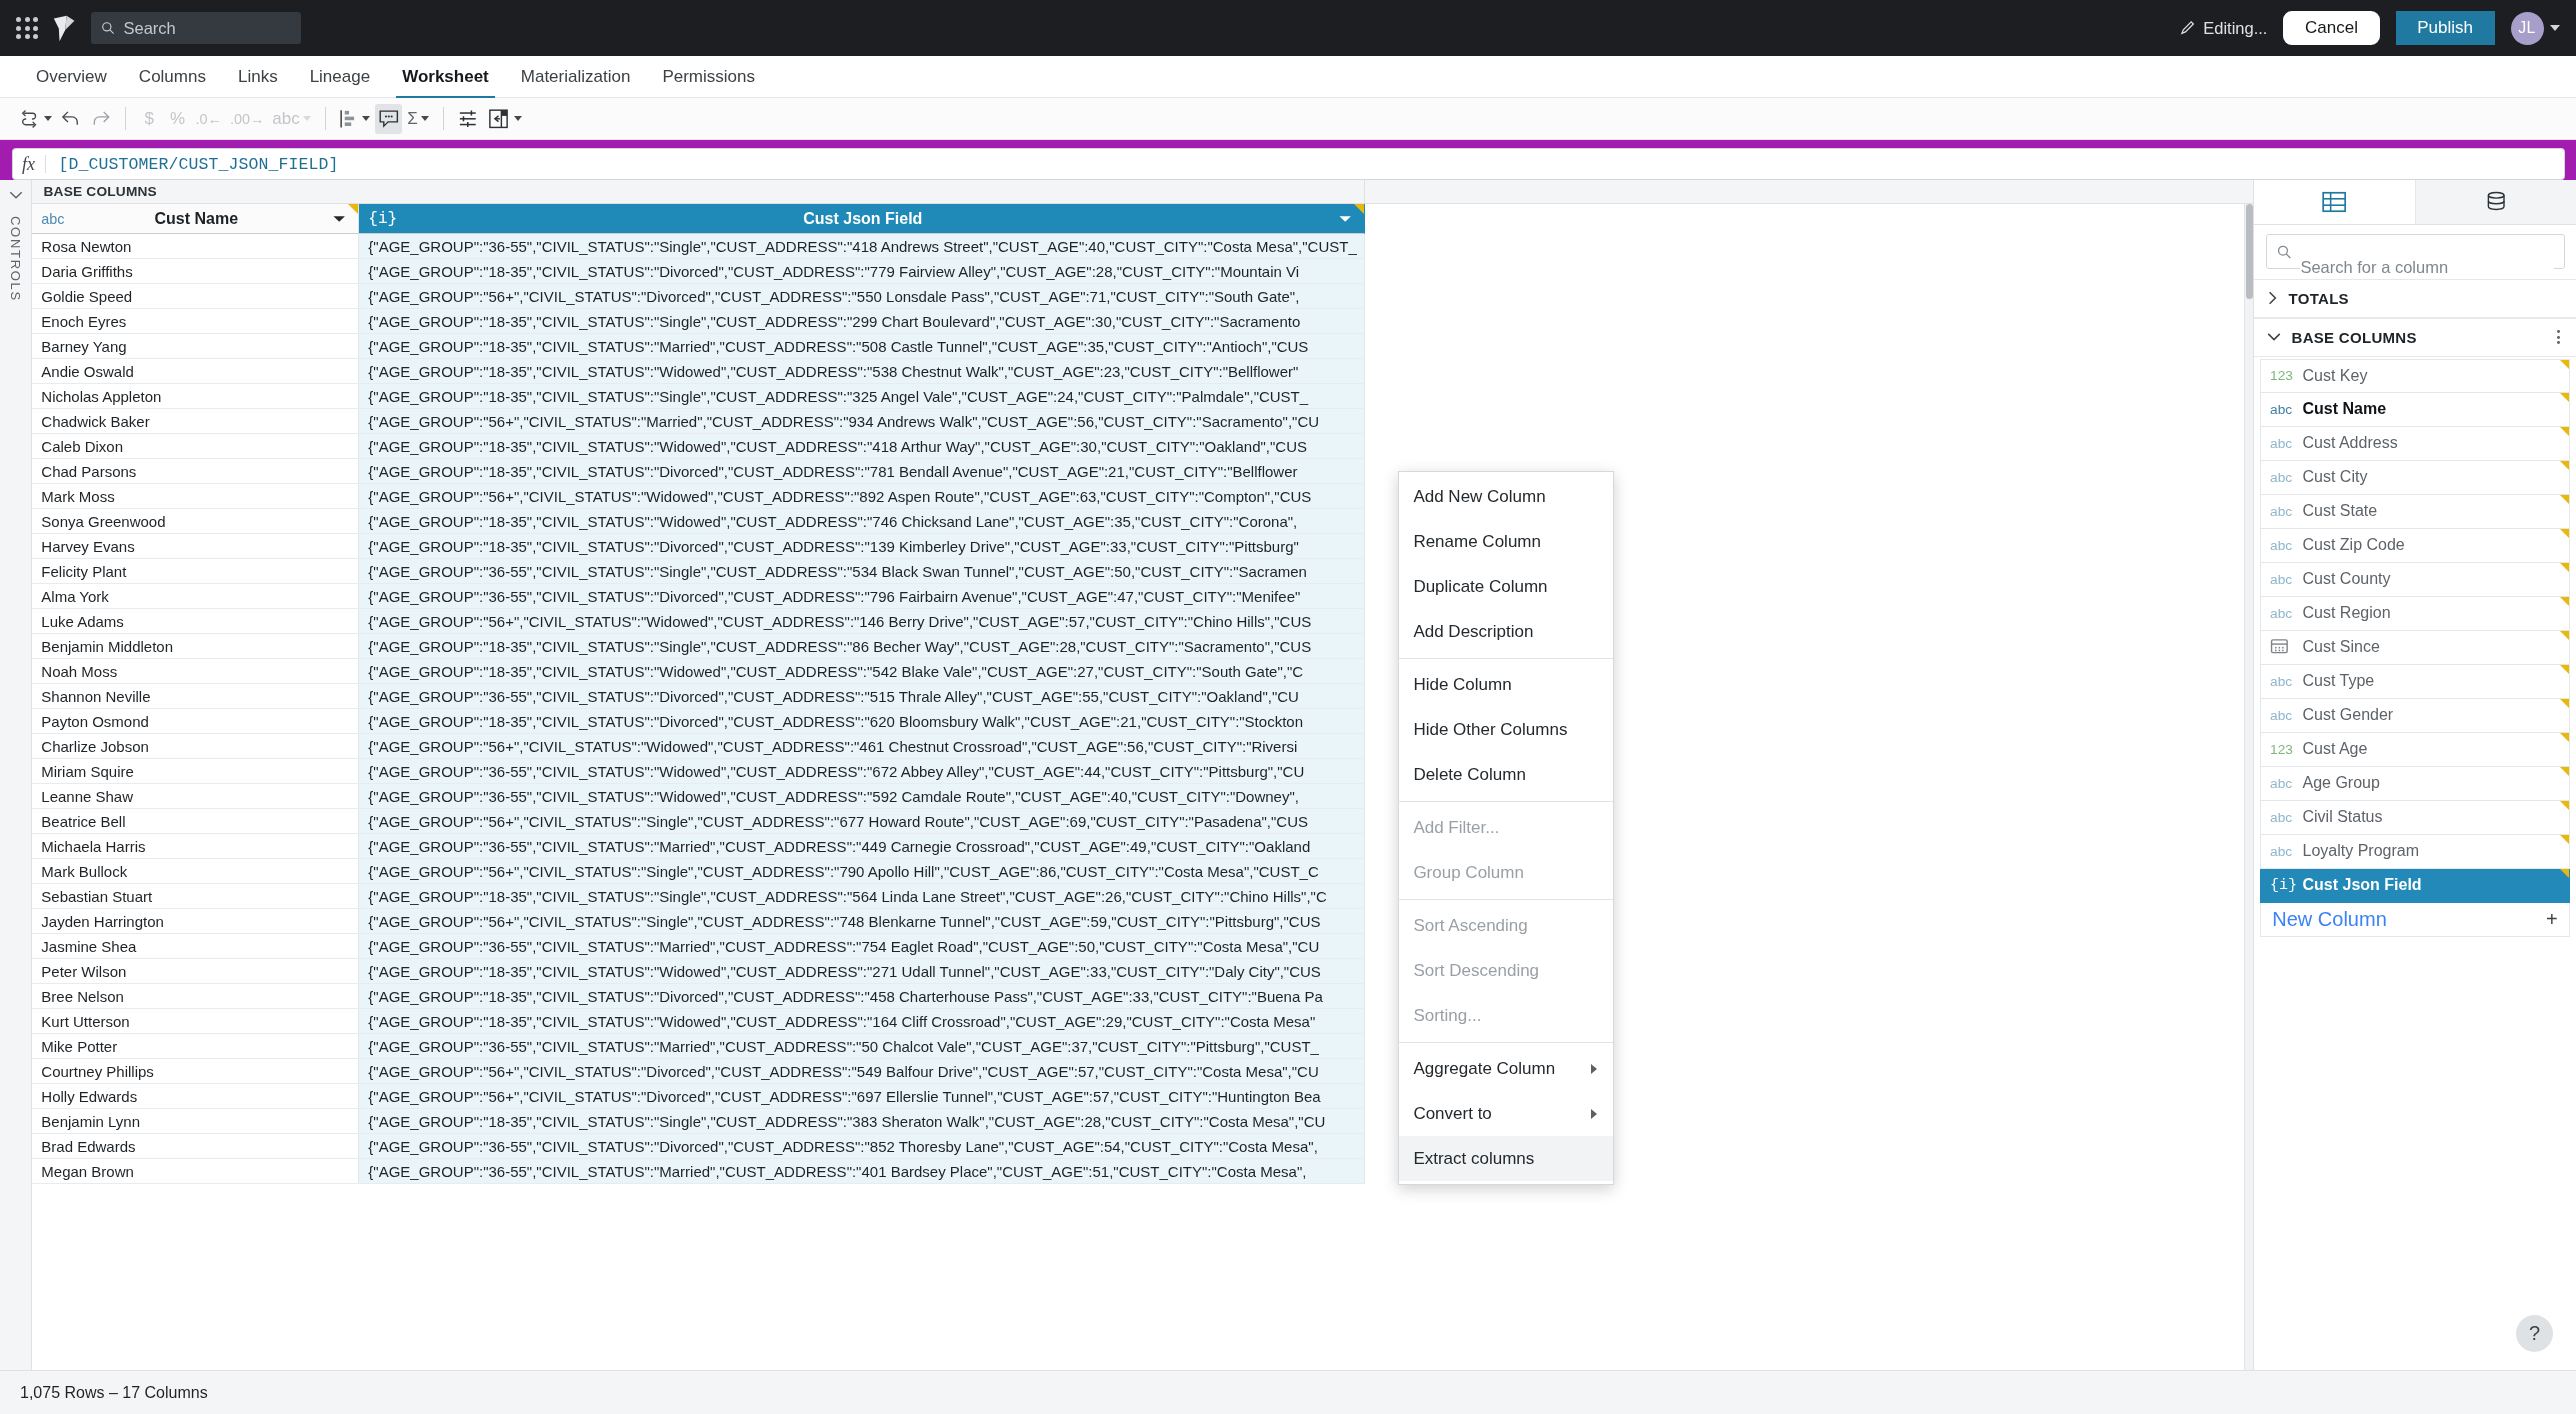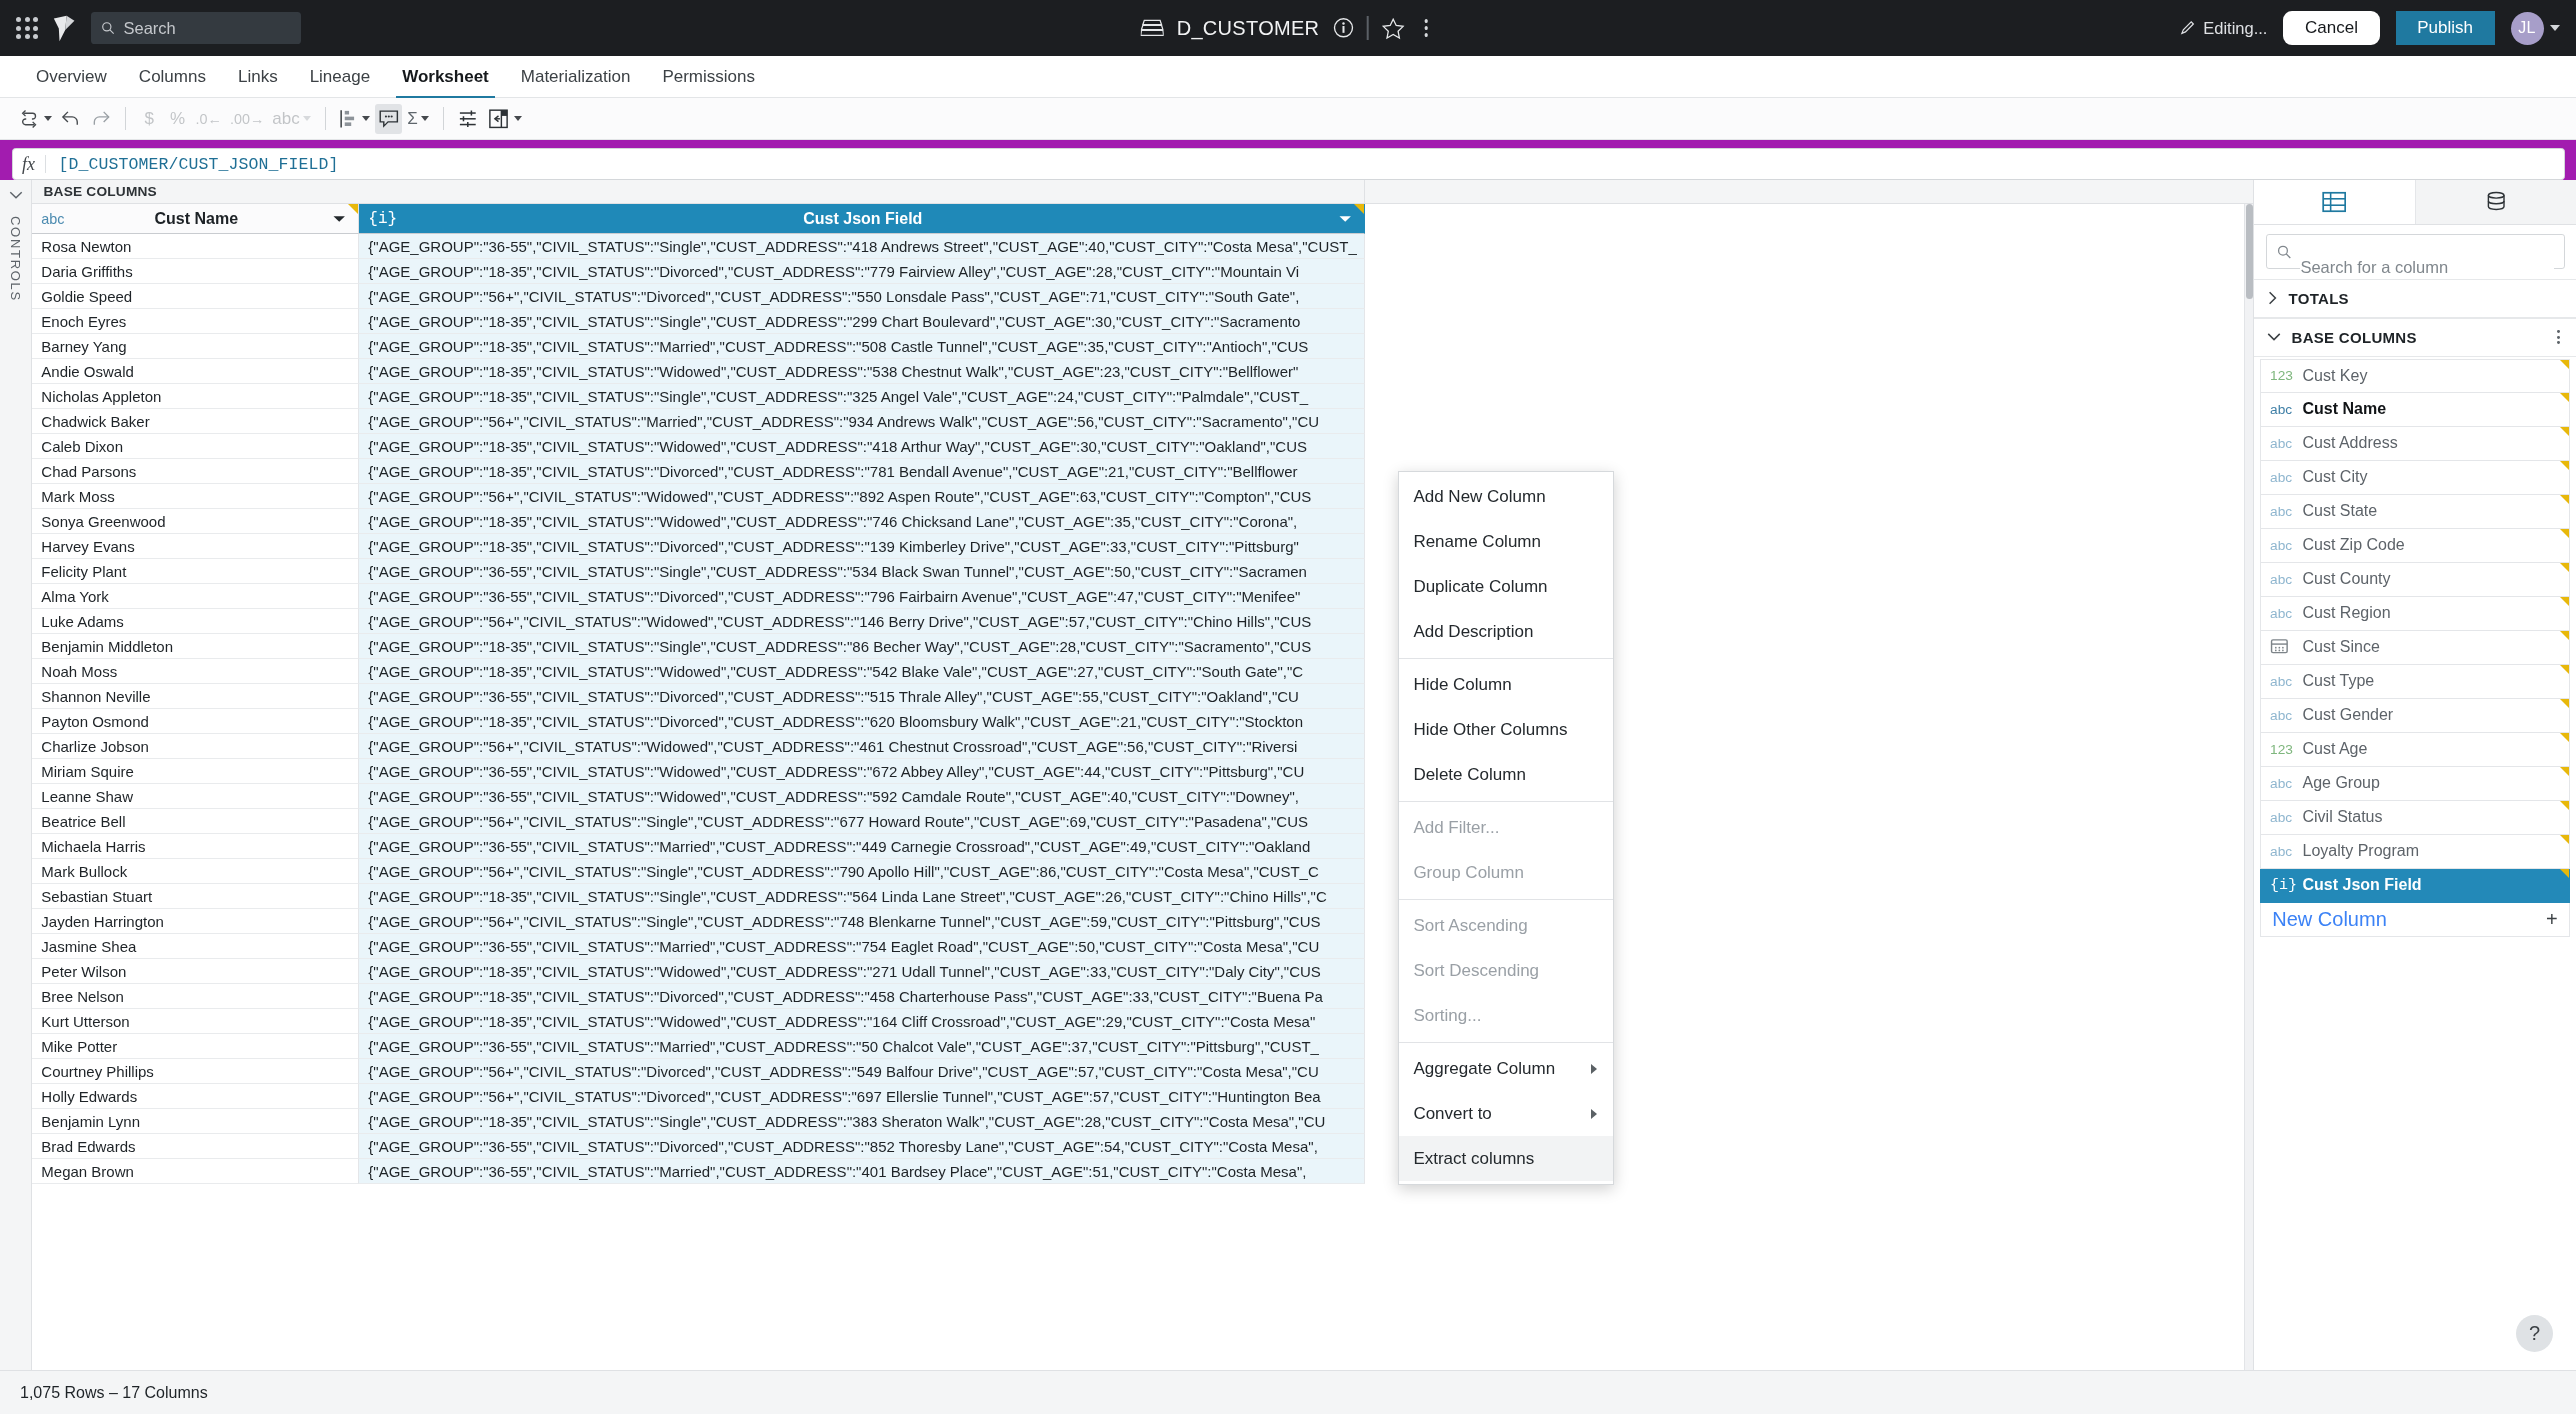--- a/index.html
+++ b/index.html
@@ -362,46 +362,20 @@
     <path d="M22 2 L33 9 L20 22 Z" fill="#d5d7da"></path>
   </svg>
   <div class="topsearch">
     <svg class="mag" viewBox="0 0 20 20">
       <circle cx="8.5" cy="8.5" r="6" fill="none" stroke="#c5c8cc" stroke-width="1.7"></circle>
       <line x1="13" y1="13" x2="18.5" y2="18.5" stroke="#c5c8cc" stroke-width="1.7"></line>
     </svg>
     <input type="text" placeholder="Search" style="">
   </div>
 
-  <div class="title-block">
-    <svg class="ds-icon" viewBox="0 0 32 34">
-      <path d="M5 6 h22 l2 6 h-26 z" fill="none" stroke="#e6e8ea" stroke-width="1.8"></path>
-      <path d="M3 13 h26 l2 6 h-30 z" fill="none" stroke="#e6e8ea" stroke-width="1.8"></path>
-      <path d="M1 20 h30 l1 7 h-32 z" fill="none" stroke="#e6e8ea" stroke-width="1.8"></path>
-    </svg>
-    <div class="ds-title">D_CUSTOMER</div>
-    <div class="icon-btn">
-      <svg width="21.6" height="21.6" viewBox="0 0 30 30">
-        <circle cx="15" cy="15" r="12.5" fill="none" stroke="#e6e8ea" stroke-width="1.9"></circle>
-        <circle cx="15" cy="9" r="1.7" fill="#e6e8ea"></circle>
-        <rect x="13.6" y="12.5" width="2.8" height="9.5" fill="#e6e8ea"></rect>
-      </svg>
-    </div>
-    <div class="vdiv"></div>
-    <div class="icon-btn">
-      <svg width="23" height="23" viewBox="0 0 32 32">
-        <path d="M16 3 l4.2 8.8 9.6 1.2 -7 6.7 1.8 9.5 -8.6-4.8 -8.6 4.8 1.8-9.5 -7-6.7 9.6-1.2 z" fill="none" stroke="#e6e8ea" stroke-width="1.8"></path>
-      </svg>
-    </div>
-    <div class="kebab">
-      <i></i>
-        <i></i>
-        <i></i>
-    </div>
-  </div>
 
   <div class="top-right">
     <div class="editing-wrap">
       <svg width="18.7" height="18.7" viewBox="0 0 26 26">
         <path d="M4 20 l2-5 11-11 3 3 -11 11 z" fill="none" stroke="#dfe1e4" stroke-width="1.7"></path>
       </svg>
       <span class="editing-label">Editing...</span>
     </div>
     <button class="btn-cancel">Cancel</button>
     <button class="btn-publish">Publish</button>

